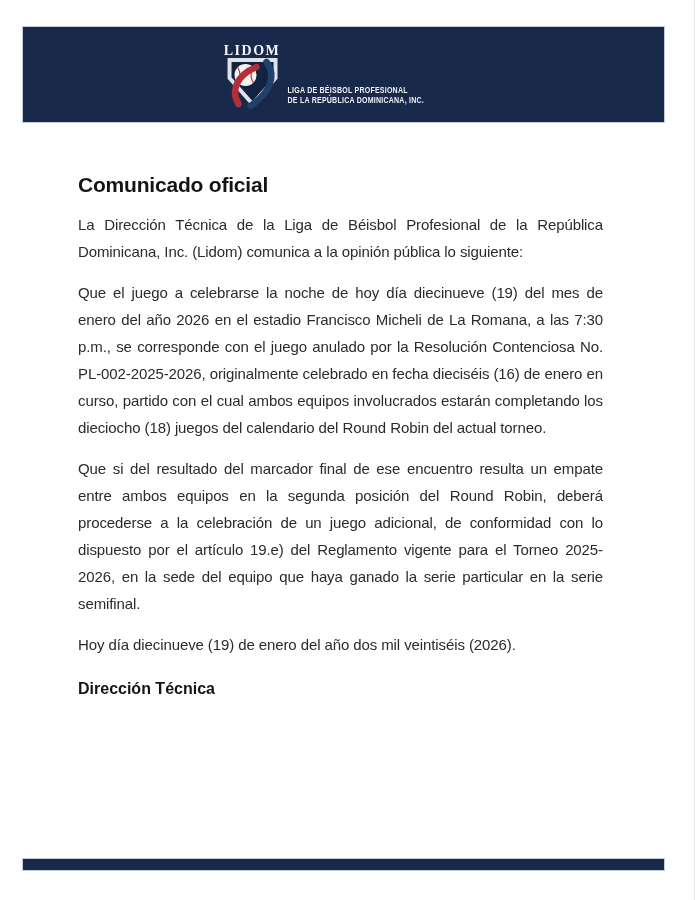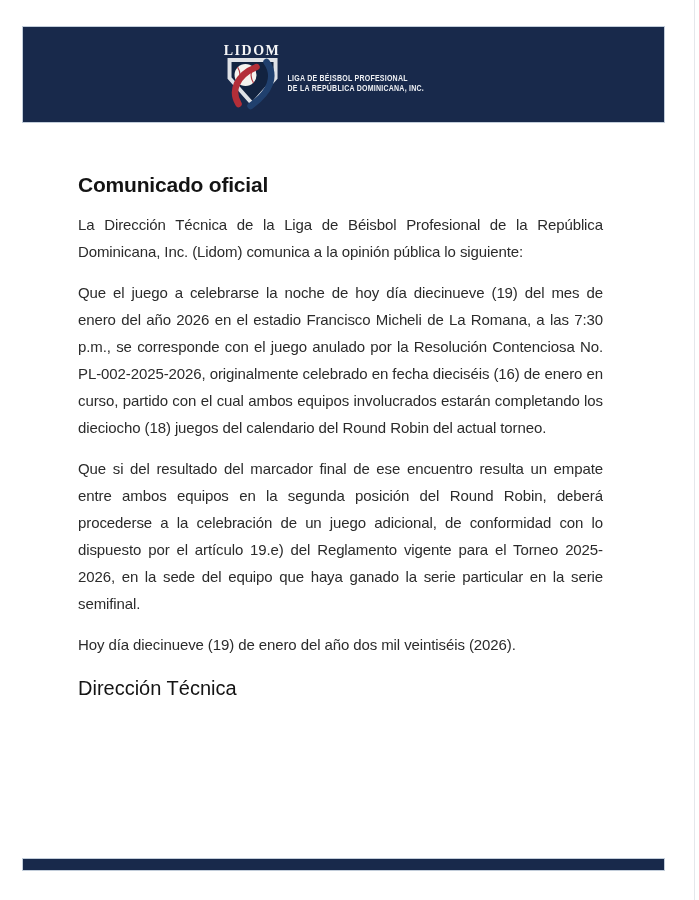--- a/index.html
+++ b/index.html
@@ -17,21 +17,21 @@
   
   .band-top{
     position:absolute;left:22px;top:26px;width:643px;height:97px;
     background:#18294b;
     border:1px solid #c2cdda;
     box-sizing:border-box;
   }
   .logo-wrap{
     position:absolute;left:50%;top:50%;
     transform:translate(-50%,-50%);
-    display:flex;align-items:center;
+    display:flex;align-items:flex-end;
   }
   .logo-left{width:54px;display:flex;flex-direction:column;align-items:center;}
   .logo-wordmark{
     font-family:"Liberation Serif", serif;
     font-weight:700;color:#f4f5f7;
     font-size:14px;letter-spacing:1.5px;line-height:13px;
     white-space:nowrap;
   }
   .logo-plate{margin-top:1px;overflow:visible;}
   .logo-tagline{
@@ -50,21 +50,21 @@
     font-size:21px;font-weight:700;color:#141414;
     line-height:26px;margin:0 0 13px 0;letter-spacing:-0.2px;
   }
   .content p{
     margin:0 16px 14px 0;
     font-size:15px;line-height:27px;
     text-align:justify;letter-spacing:-0.1px;
   }
   .content p.last-para{margin-bottom:17px;text-align:left;}
   .signature{
-    font-size:20px;font-weight:400;color:#141414;line-height:27px;
+    font-size:16px;font-weight:700;color:#141414;line-height:27px;
   }
   
   .band-bottom{
     position:absolute;left:22px;top:858px;width:643px;height:13px;
     background:#18294b;
     border:1px solid #c2cdda;
     box-sizing:border-box;
   }
 </style>
 </head>

